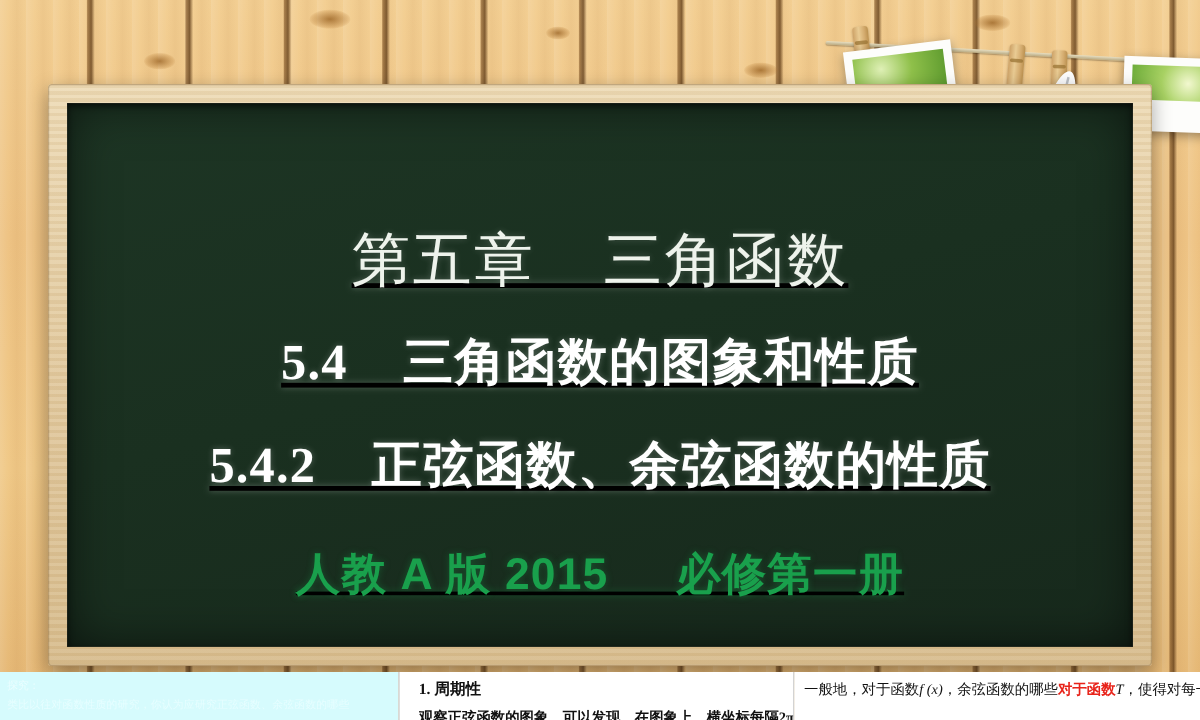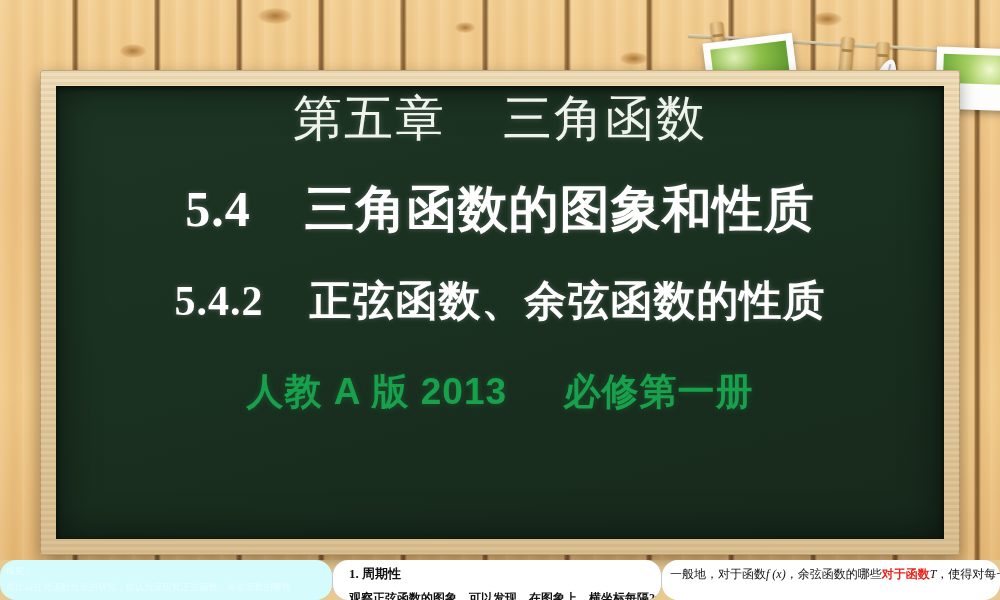--- a/index.html
+++ b/index.html
@@ -79,51 +79,53 @@
     box-shadow:0 6px 16px rgba(0,0,0,.35), inset 0 0 0 1px rgba(120,86,40,.35);
   }
   .board {
     position:relative; width:100%; height:100%;
     background:linear-gradient(165deg,#1d3524 0%, #1a3020 45%, #17291c 100%);
     box-shadow:inset 0 0 40px rgba(0,0,0,.55), inset 0 2px 6px rgba(0,0,0,.7);
   }
   .board-inner {
     position:absolute; left:0; right:0; top:0; bottom:0;
     display:flex; flex-direction:column; align-items:center;
+    padding-top:98px;
+    text-decoration:underline;
   }
   .chapter {
     font-family:"Liberation Serif","DejaVu Serif",serif;
     font-size:49px; color:#eef3ec; letter-spacing:2px;
     text-shadow:0 0 6px rgba(255,255,255,.20);
     white-space:pre;
   }
   .line2 {
     margin-top:24px;
     font-family:"Liberation Serif","DejaVu Serif",serif;
-    font-weight:bold; font-size:50px; color:#ffffff; letter-spacing:1px;
+    font-weight:bold; font-size:42px; color:#ffffff; letter-spacing:1px;
     text-shadow:0 0 5px rgba(255,255,255,.25);
     white-space:pre;
   }
   .line3 {
     margin-top:30px;
     font-family:"Liberation Serif","DejaVu Serif",serif;
     font-weight:bold; font-size:42px; color:#ffffff; letter-spacing:1px;
     text-shadow:0 0 5px rgba(255,255,255,.25);
     white-space:pre;
   }
   .edition {
     margin-top:38px;
     font-weight:bold; font-size:37px; color:#19a04c; letter-spacing:1px;
     text-shadow:0 0 6px rgba(25,160,76,.35);
     white-space:pre;
   }
 
   
   .strip { position:absolute; left:0; top:560px; width:1000px; height:40px; display:flex; }
-  .pane { height:100%; overflow:hidden; position:relative;border-radius:16px; }
+  .pane { height:100%; overflow:hidden; position:relative; }
   .pane-explore {
     width:332px; background:#d6fbfd; color:#ffffff; padding:6px 8px 0 6px;
   }
   .pane-explore .t1 { font-size:9px; line-height:11px; color:#eafeff; }
   .pane-explore .t2 { font-size:9px; line-height:12px; color:#e6feff; margin-top:4px; letter-spacing:.2px; }
   .pane-mid {
     width:330px; background:#ffffff; color:#111; padding:5px 10px 0 16px;
     border-left:1px solid #c9c9c9; border-right:1px solid #c9c9c9;
   }
   .pane-mid .h { font-family:"Liberation Serif","DejaVu Serif",serif; font-size:13px; font-weight:bold; }
@@ -167,21 +169,21 @@
   </div>
 
   <div class="feather"></div>
 
   <div class="board-frame">
     <div class="board">
       <div class="board-inner">
         <div class="chapter">第五章    三角函数</div>
         <div class="line2">5.4    三角函数的图象和性质</div>
         <div class="line3">5.4.2    正弦函数、余弦函数的性质</div>
-        <div class="edition">人教 A 版 2013     必修第一册</div>
+        <div class="edition">人教 A 版 2015     必修第一册</div>
       </div>
     </div>
   </div>
 
   <div class="strip">
 
     <div class="pane pane-explore">
       <div class="t1">探究：</div>
       <div class="t2">类比以往对函数性质的研究，你认为应研究正弦函数、余弦函数的哪些</div>
     </div>

